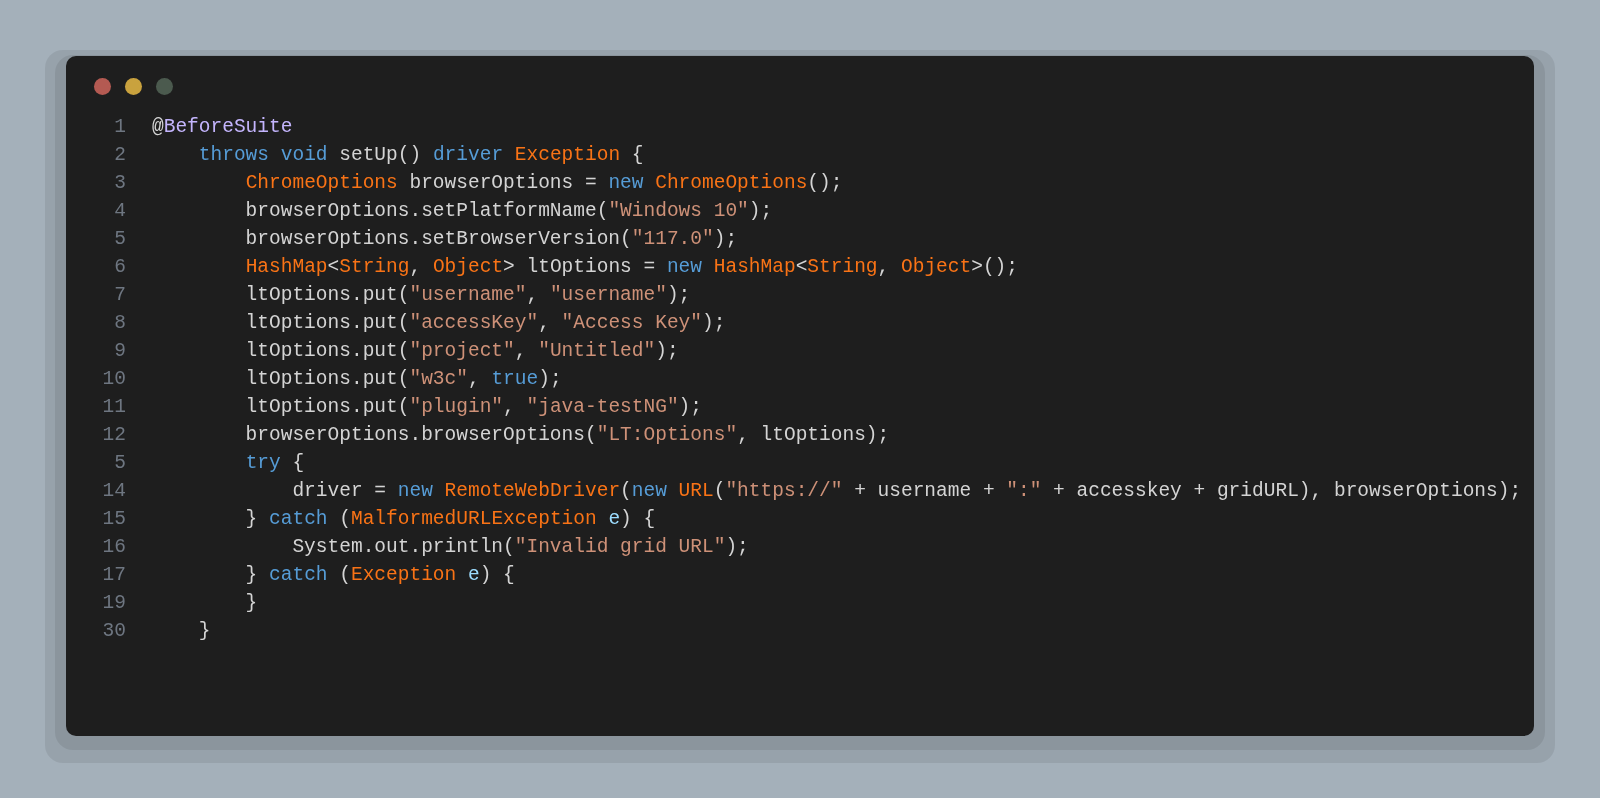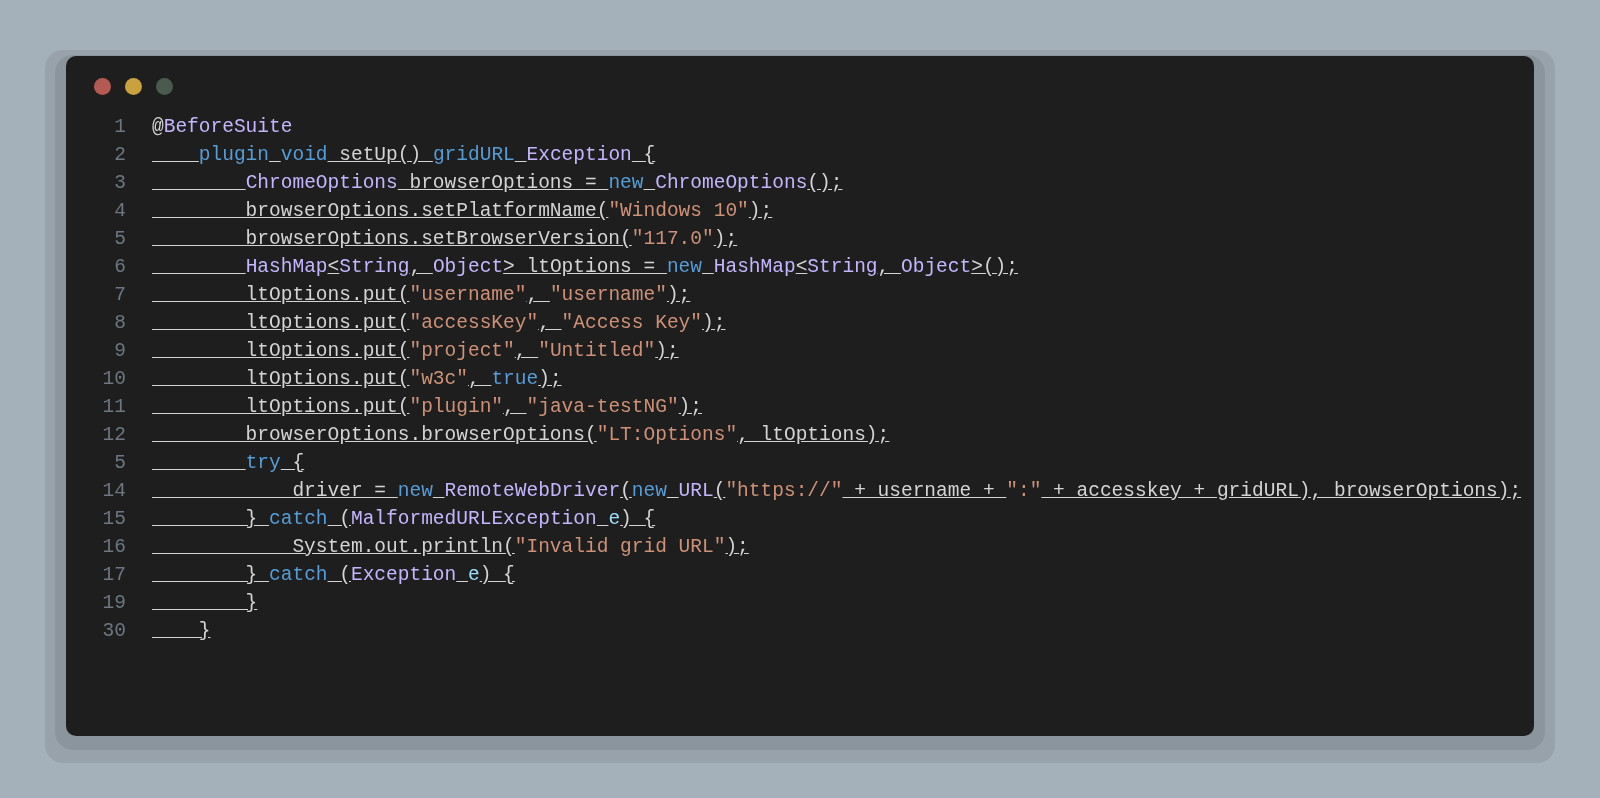--- a/index.html
+++ b/index.html
@@ -68,23 +68,23 @@
     text-align: right;
     color: #6e7681;
     padding-right: 26px;
     flex-shrink: 0;
     user-select: none;
   }
   .code {
     flex: 1 1 auto;
   }
   
-  .t-def   { color: #d4d4d4; text-decoration: underline; }       
+  .t-def   { color: #d4d4d4; }       
   .t-key   { color: #569cd6; }       
-  .t-type  { color: #c4b5fd; }       
+  .t-type  { color: #f97316; }       
   .t-ann   { color: #c4b5fd; }       
   .t-at    { color: #d4d4d4; }
   .t-str   { color: #ce9178; }       
   .t-bool  { color: #569cd6; }       
   .t-var   { color: #9cdcfe; }       
 </style>
 </head>
 <body>
 
 <div class="stage">
@@ -94,21 +94,21 @@
   <div class="editor">
 
     <div class="traffic">
       <div class="dot" style="background:#b45a52"></div>
       <div class="dot" style="background:#c9a23e"></div>
       <div class="dot" style="background:#4b5a4e"></div>
     </div>
 
     <div class="code-area" id="code-area">
         <div class="line"><span class="gutter">1</span><span class="code"><span class="t-at">@</span><span class="t-ann">BeforeSuite</span></span></div>
-        <div class="line"><span class="gutter">2</span><span class="code"><span class="t-def">    </span><span class="t-key">plugin</span><span class="t-def"> </span><span class="t-key">void</span><span class="t-def"> setUp() </span><span class="t-key">gridURL</span><span class="t-def"> </span><span class="t-type">Exception</span><span class="t-def"> {</span></span></div>
+        <div class="line"><span class="gutter">2</span><span class="code"><span class="t-def">    </span><span class="t-key">throws</span><span class="t-def"> </span><span class="t-key">void</span><span class="t-def"> setUp() </span><span class="t-key">driver</span><span class="t-def"> </span><span class="t-type">Exception</span><span class="t-def"> {</span></span></div>
         <div class="line"><span class="gutter">3</span><span class="code"><span class="t-def">        </span><span class="t-type">ChromeOptions</span><span class="t-def"> browserOptions = </span><span class="t-key">new</span><span class="t-def"> </span><span class="t-type">ChromeOptions</span><span class="t-def">();</span></span></div>
         <div class="line"><span class="gutter">4</span><span class="code"><span class="t-def">        browserOptions.setPlatformName(</span><span class="t-str">"Windows 10"</span><span class="t-def">);</span></span></div>
         <div class="line"><span class="gutter">5</span><span class="code"><span class="t-def">        browserOptions.setBrowserVersion(</span><span class="t-str">"117.0"</span><span class="t-def">);</span></span></div>
         <div class="line"><span class="gutter">6</span><span class="code"><span class="t-def">        </span><span class="t-type">HashMap</span><span class="t-def">&lt;</span><span class="t-type">String</span><span class="t-def">, </span><span class="t-type">Object</span><span class="t-def">&gt; ltOptions = </span><span class="t-key">new</span><span class="t-def"> </span><span class="t-type">HashMap</span><span class="t-def">&lt;</span><span class="t-type">String</span><span class="t-def">, </span><span class="t-type">Object</span><span class="t-def">&gt;();</span></span></div>
         <div class="line"><span class="gutter">7</span><span class="code"><span class="t-def">        ltOptions.put(</span><span class="t-str">"username"</span><span class="t-def">, </span><span class="t-str">"username"</span><span class="t-def">);</span></span></div>
         <div class="line"><span class="gutter">8</span><span class="code"><span class="t-def">        ltOptions.put(</span><span class="t-str">"accessKey"</span><span class="t-def">, </span><span class="t-str">"Access Key"</span><span class="t-def">);</span></span></div>
         <div class="line"><span class="gutter">9</span><span class="code"><span class="t-def">        ltOptions.put(</span><span class="t-str">"project"</span><span class="t-def">, </span><span class="t-str">"Untitled"</span><span class="t-def">);</span></span></div>
         <div class="line"><span class="gutter">10</span><span class="code"><span class="t-def">        ltOptions.put(</span><span class="t-str">"w3c"</span><span class="t-def">, </span><span class="t-bool">true</span><span class="t-def">);</span></span></div>
         <div class="line"><span class="gutter">11</span><span class="code"><span class="t-def">        ltOptions.put(</span><span class="t-str">"plugin"</span><span class="t-def">, </span><span class="t-str">"java-testNG"</span><span class="t-def">);</span></span></div>
         <div class="line"><span class="gutter">12</span><span class="code"><span class="t-def">        browserOptions.browserOptions(</span><span class="t-str">"LT:Options"</span><span class="t-def">, ltOptions);</span></span></div>

